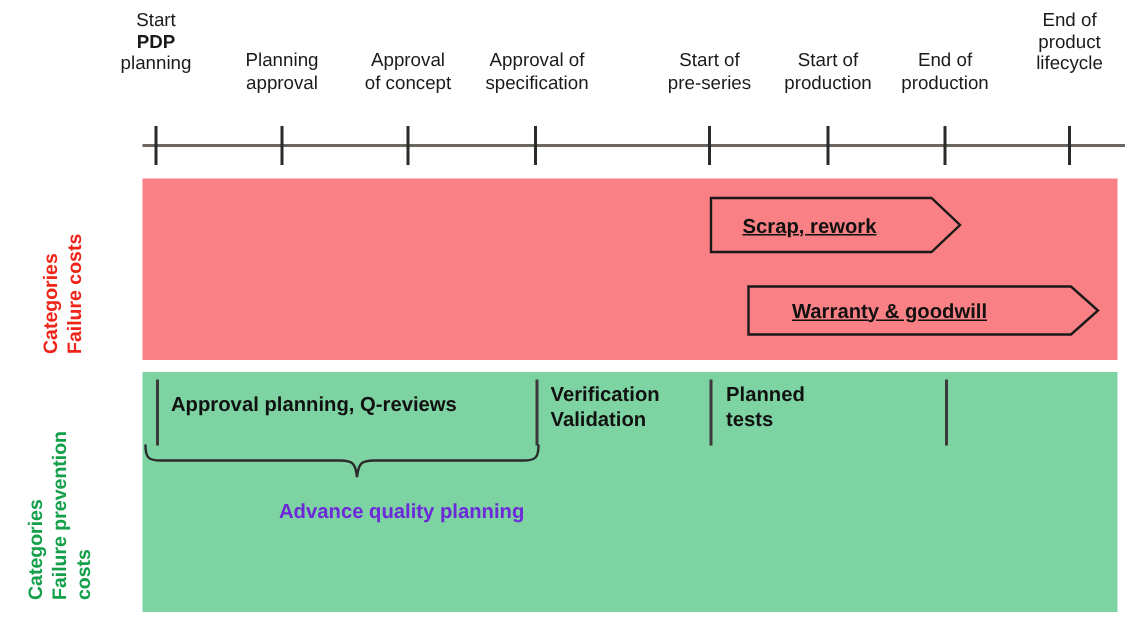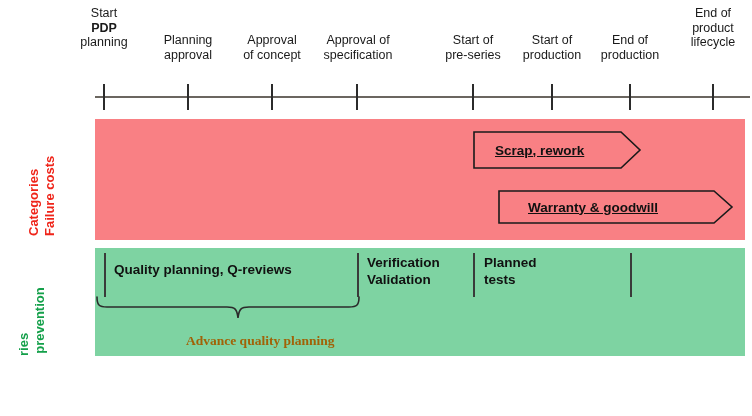--- a/index.html
+++ b/index.html
@@ -8,21 +8,21 @@
     padding: 0;
     background: #ffffff;
   }
   body {
     font-family: "Liberation Sans", sans-serif;
     -webkit-font-smoothing: antialiased;
   }
   #canvas {
     position: relative;
     width: 752px;
-    height: 356px;
+    height: 416px;
     background: #ffffff;
     overflow: hidden;
   }
 
   
   .milestone-label {
     position: absolute;
     font-size: 12.5px;
     line-height: 14.5px;
     color: #1a1a1a;
@@ -126,23 +126,23 @@
   #brace-svg {
     position: absolute;
     left: 95px;
     top: 296px;
     overflow: visible;
   }
   #brace-label {
     position: absolute;
     font-weight: bold;
     font-size: 13.5px;
-    color: #a16207;
+    color: #6d28d9;
     white-space: nowrap;
-    font-family: Liberation Serif, serif;
+    font-family: Liberation Sans, sans-serif;
   }
 </style>
 </head>
 <body>
 
 <div id="canvas">
 
   <div class="milestone-label" style="left:76px; top:6px; width:56px;"><span>Start</span><br><span style="font-weight: bold;">PDP</span><br><span>planning</span></div>
 
   <div class="milestone-label" style="left:151px; top:33px; width:74px;text-align:center;">Planning
@@ -201,21 +201,21 @@
 
   <div class="side-label" id="side-label-prevention" style="left:16px; top:400px; width:160px;">Categories
 Failure prevention
 costs</div>
 
   <div class="phase-divider" style="left:104px; top:253px; height:44px;"></div>
   <div class="phase-divider" style="left:357px; top:253px; height:44px;"></div>
   <div class="phase-divider" style="left:473px; top:253px; height:44px;"></div>
   <div class="phase-divider" style="left:630px; top:253px; height:44px;"></div>
 
-  <div class="phase-label" style="left:114px; top:261px; width:236px;">Quality planning, Q-reviews</div>
+  <div class="phase-label" style="left:114px; top:261px; width:236px;">Approval planning, Q-reviews</div>
 
   <div class="phase-label" style="left:367px; top:254px; width:106px;">Verification
 Validation</div>
 
   <div class="phase-label" style="left:484px; top:254px; width:100px;">Planned
 tests</div>
 
   <svg id="brace-svg" width="290" height="26" viewBox="0 0 290 26">
     <path d="M2,1 C2,9 4,11 12,11 L132,11 C140,11 142,13 143,22 C144,13 146,11 154,11 L254,11 C262,11 264,9 264,1" fill="none" stroke="#2b2b2b" stroke-width="1.6" stroke-linecap="round"></path>
   </svg>

